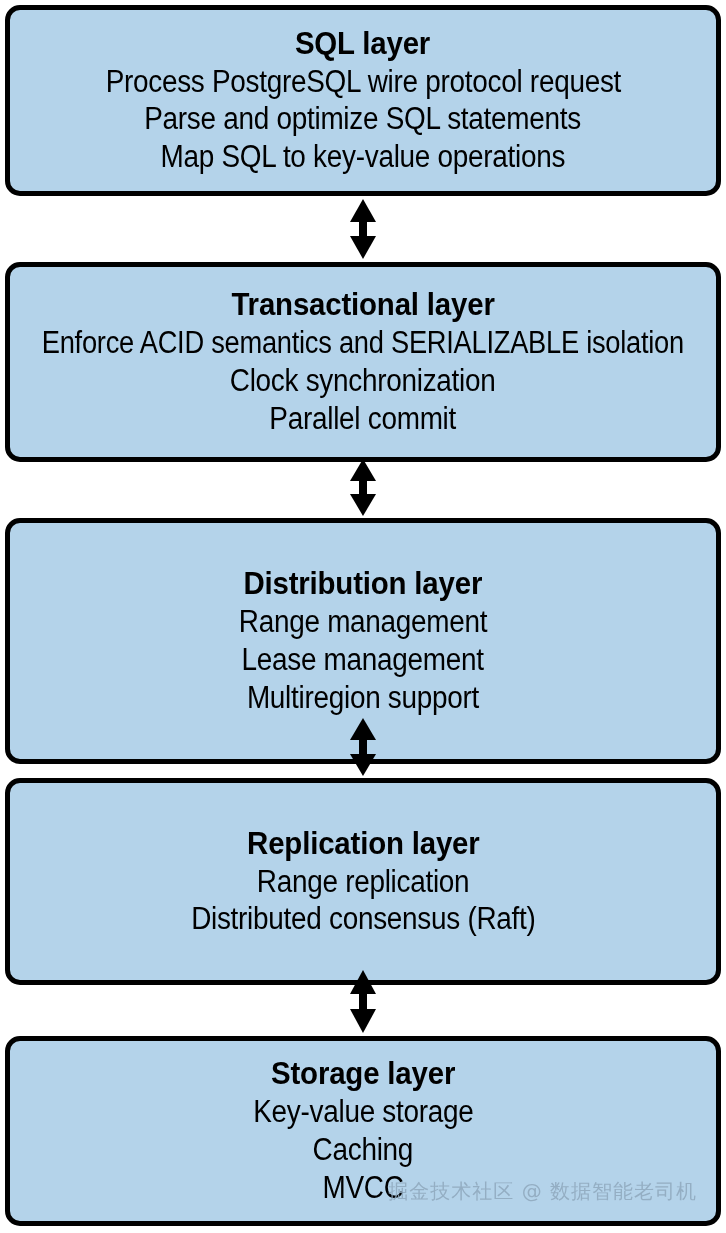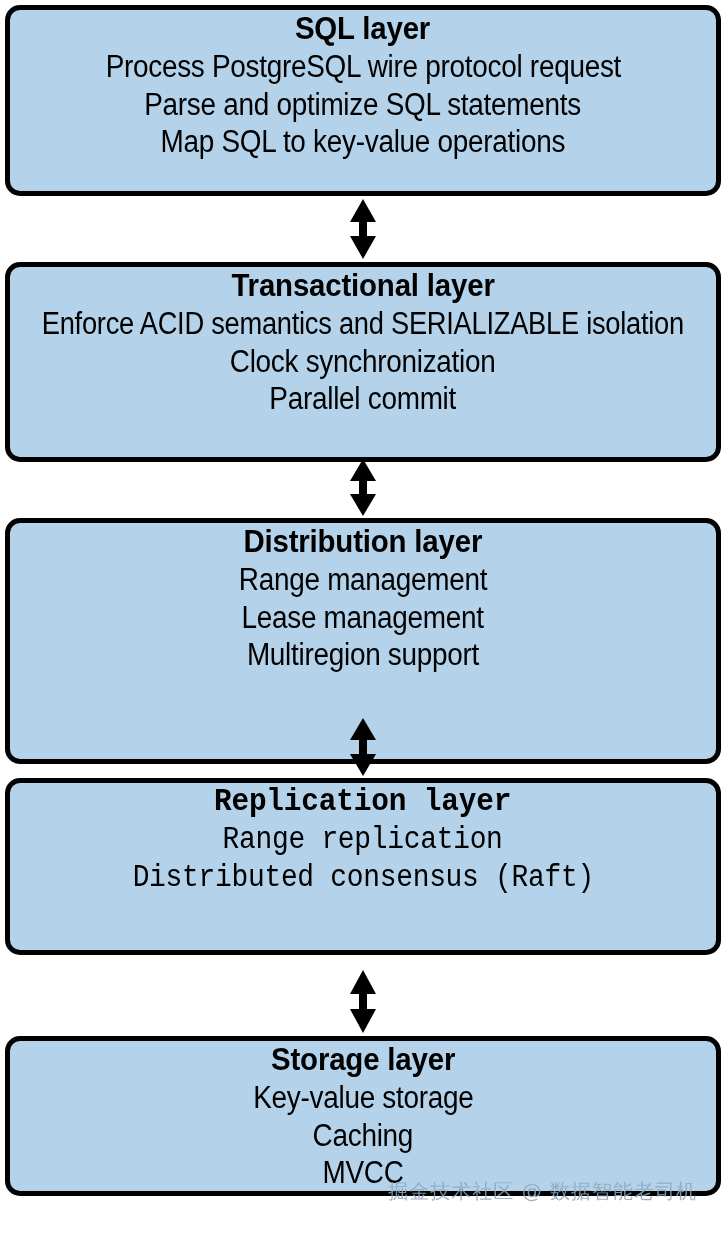--- a/index.html
+++ b/index.html
@@ -26,20 +26,21 @@
     position: absolute;
     left: 5px;
     width: 716px;
     box-sizing: border-box;
     background: #b4d3ea;
     border: 5px solid #000000;
     border-radius: 15px;
     display: flex;
     flex-direction: column;
     align-items: center;
+    justify-content: center;
     text-align: center;
     color: #000000;
   }
 
   .layer-title {
     font-weight: bold;
     font-size: 32px;
     line-height: 1.18;
     letter-spacing: -0.2px;
     transform: scaleX(0.92);
@@ -54,22 +55,22 @@
     letter-spacing: -0.3px;
     transform: scaleX(0.9);
     transform-origin: center;
     white-space: nowrap;
   }
 
   
   .box-sql          { top: 5px;    height: 191px; }
   .box-transaction  { top: 262px;  height: 200px; }
   .box-distribution { top: 518px;  height: 246px; }
-  .box-replication  { top: 778px;  height: 177px; font-family: Liberation Mono, monospace; }
-  .box-storage      { top: 1036px; height: 160px; }
+  .box-replication  { top: 778px;  height: 207px; }
+  .box-storage      { top: 1036px; height: 190px; }
 
   
   .box-transaction .layer-line.wide {
     transform: scaleX(0.88);
     font-size: 31px;
   }
 
   
   .connector {
     position: absolute;

